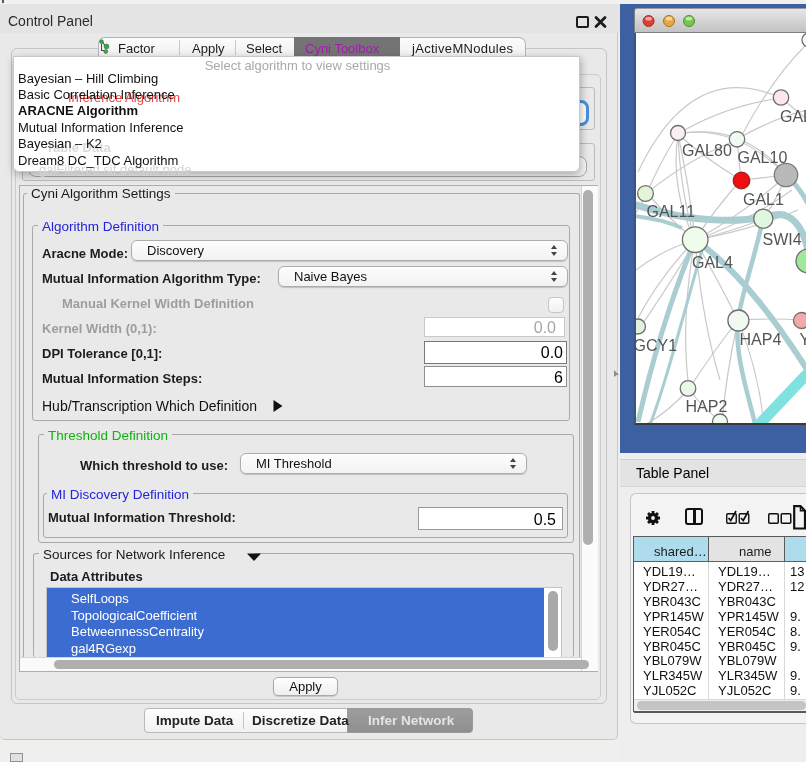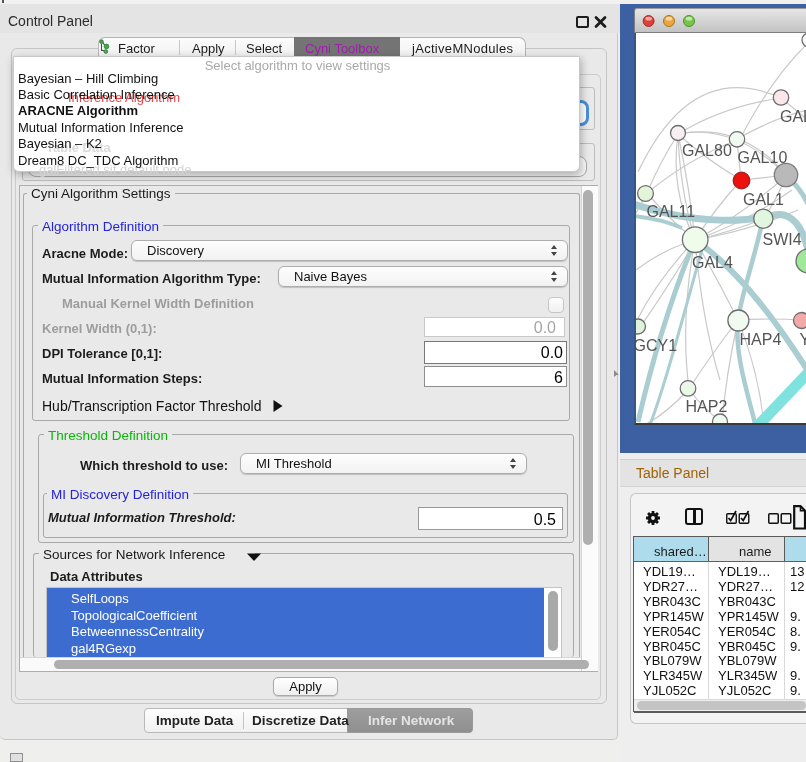--- a/index.html
+++ b/index.html
@@ -95,41 +95,41 @@
 
   <div class="abs b13 gray" style="left:42px;top:321px;">Kernel Width (0,1):</div>
   <div class="tin" style="left:424px;top:317px;width:141px;height:20px;border:1px solid #c9c9c9;color:#a6a6a6;padding-right:8px;">0.0</div>
 
   <div class="abs b13" style="left:42px;top:346px;">DPI Tolerance [0,1]:</div>
   <div class="tin" style="left:424px;top:341px;width:143px;height:23px;border:1.5px solid #787878;padding-top:2px;">0.0</div>
 
   <div class="abs b13" style="left:42px;top:371px;">Mutual Information Steps:</div>
   <div class="tin" style="left:424px;top:366px;width:143px;height:21px;border:1px solid #8e8e8e;padding-top:2px;">6</div>
 
-  <div class="abs" style="left:42px;top:398px;font-size:14px;color:#111;">Hub/Transcription Factor Threshold</div>
+  <div class="abs" style="left:42px;top:398px;font-size:14px;color:#111;">Hub/Transcription Which Definition</div>
   <svg class="abs" style="left:272px;top:399px;" width="12" height="14" viewBox="0 0 12 14">
       <path d="M1.5 1 L10.5 7 L1.5 13 Z" fill="#111"></path>
     </svg>
 
   <div class="group" style="left:38px;top:434px;width:536px;height:109px;"></div>
   <div class="gtitle" style="left:44px;top:428px;color:#0cb50c;">Threshold Definition</div>
 
   <div class="abs b13" style="left:80px;top:458px;">Which threshold to use:</div>
   <div class="combo" style="left:240px;top:453px;width:287px;height:21px;">
       <span class="ct">MI Threshold</span>
       <div class="arrows">
         <div class="up"></div>
         <div class="dn"></div>
       </div>
     </div>
 
   <div class="group" style="left:43px;top:493px;width:525px;height:45px;"></div>
   <div class="gtitle" style="left:47px;top:487px;color:#2424d8;">MI Discovery Definition</div>
 
-  <div class="abs b13" style="left:48px;top:510px;font-style:italic;">Mutual Information Threshold:</div>
+  <div class="abs b13" style="left:48px;top:510px;">Mutual Information Threshold:</div>
   <div class="tin" style="left:418px;top:507px;width:145px;height:23px;border:1px solid #999;padding-top:3px;padding-right:6px;">0.5</div>
 
   <div class="group" style="left:33px;top:553px;width:541px;height:104px;border-bottom:none;"></div>
   <div class="gtitle" style="left:39px;top:547px;color:#1a1a1a;padding-right:30px;">Sources for Network Inference</div>
   <svg class="abs" style="left:246px;top:552px;" width="16" height="10" viewBox="0 0 16 10">
       <path d="M1 1.5 L15 1.5 L8 9 Z" fill="#111"></path>
     </svg>
 
   <div class="abs b13" style="left:50px;top:569px;">Data Attributes</div>
   <div class="abs" style="left:46px;top:587px;width:516px;height:70px;background:#fff;border:1px solid #c4c4c4;border-bottom:none;"></div>
@@ -235,21 +235,21 @@
     <text x="631.5" y="351">GCY1</text>
     <text x="737.5" y="345">HAP4</text>
     <text x="797.5" y="345">Y</text>
     <text x="683.5" y="412">HAP2</text>
   </g>
 </svg>
 </div>
 
 <div class="abs" style="left:620px;top:453px;width:186px;height:309px;background:#eeeeee;"></div>
 <div class="abs" style="left:620px;top:459px;width:186px;height:28px;background:#e3e3e3;border-top:1px solid #d0d0d0;border-bottom:1px solid #d4d4d4;"></div>
-<div class="abs" style="left:636px;top:465px;color:#a16207;font-size:14px;">Table Panel</div>
+<div class="abs" style="left:636px;top:465px;color:#000000;font-size:14px;">Table Panel</div>
 
 <div class="abs" style="left:630px;top:493px;width:186px;height:231px;background:#f3f3f3;border:1px solid #c6c6c6;border-radius:6px 0 0 6px;border-right:none;"></div>
 
 <svg class="abs" style="left:645px;top:510px;" width="16" height="16" viewBox="0 0 16 16">
   <g fill="#111">
       <circle cx="8" cy="8" r="5.2"></circle>
   <g stroke="#111" stroke-width="2.8">
         <path d="M8 1 V4 M8 12 V15 M1 8 H4 M12 8 H15 M3.05 3.05 L5.2 5.2 M10.8 10.8 L12.95 12.95 M12.95 3.05 L10.8 5.2 M5.2 10.8 L3.05 12.95"></path>
       </g>
     </g>

